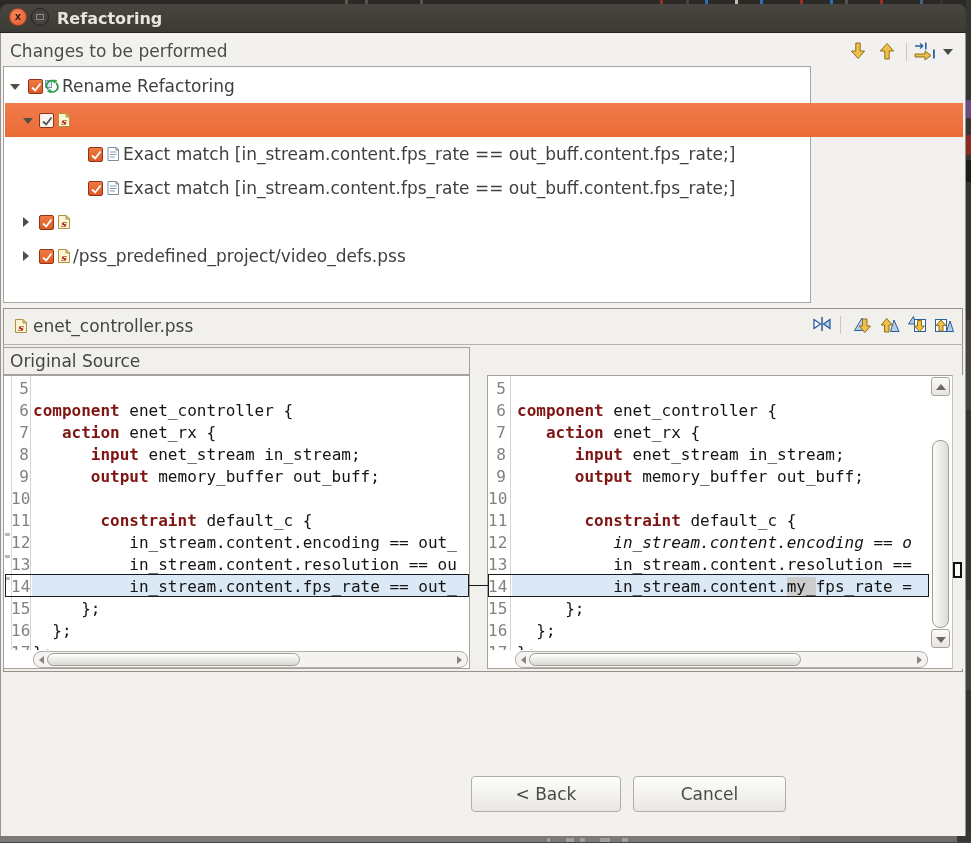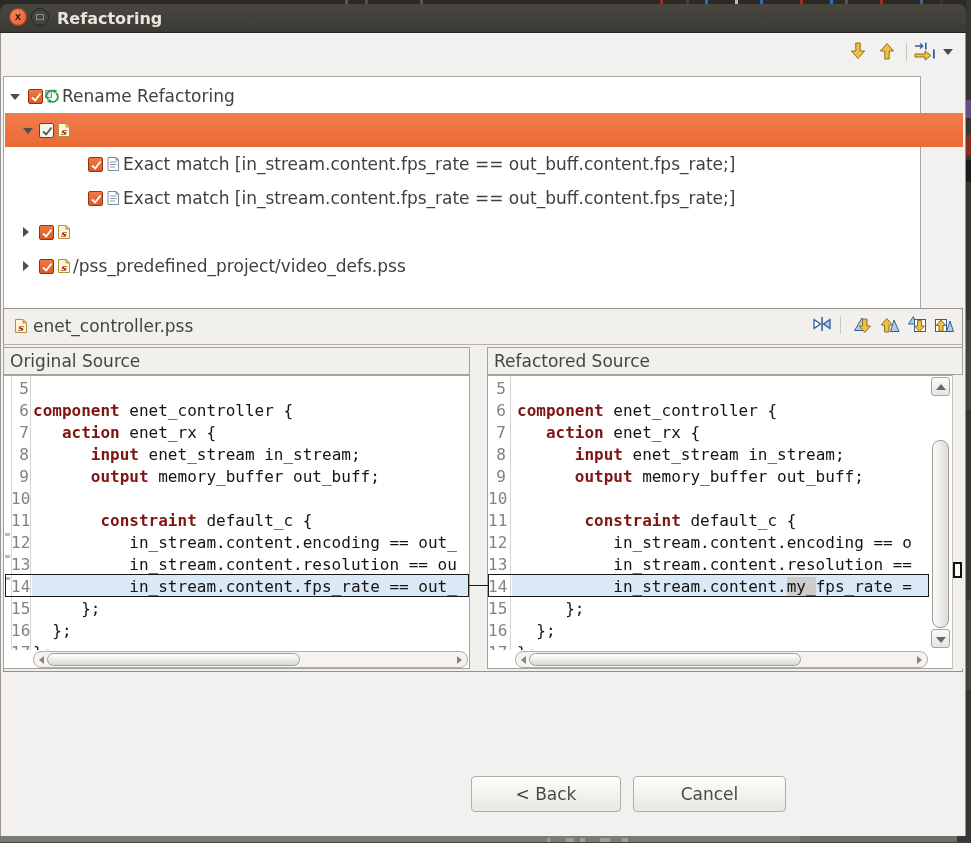--- a/index.html
+++ b/index.html
@@ -15,21 +15,21 @@
 .dialog-body{position:absolute;left:0;top:33px;width:966px;height:803px;background:#f2f1ef;border-left:1px solid #99958d;border-right:1px solid #99958d}
 .titlebar{position:absolute;left:0;top:4px;width:966px;height:29px;background:linear-gradient(#48463f,#3b3a35);border-radius:8px 8px 0 0;border-bottom:1px solid #24231f}
 .win-title{position:absolute;left:57px;top:0;height:29px;line-height:29px;font-size:16px;font-weight:bold;color:#e9e5dc}
 .btn-close{position:absolute;left:9px;top:4px;width:18px;height:18px;border-radius:50%;background:radial-gradient(circle at 40% 35%,#f68b5c,#e8643a 70%);border:1px solid #a8441f;text-align:center;line-height:16px;font-size:10px;font-weight:bold;color:#441c0c}
 .btn-max{position:absolute;left:31px;top:4px;width:18px;height:18px;border-radius:50%;background:#46443f;border:1px solid #232220}
 .btn-max span{position:absolute;left:4px;top:5px;width:8px;height:6px;border:1px solid #8d8a83}
 .changes-label{position:absolute;left:10px;top:41px;font-size:17px;color:#4b4b47}
 .icon-btn{position:absolute;width:22px;height:22px}
 .tsep{position:absolute;width:1px;background:#c9c5bf}
 .caret{position:absolute;width:0;height:0;border-left:5px solid transparent;border-right:5px solid transparent;border-top:6px solid #4b4b47}
-.tree-panel{position:absolute;left:3px;top:76px;width:918px;height:237px;background:#fff;border:1px solid #a9a59e}
+.tree-panel{position:absolute;left:3px;top:66px;width:808px;height:237px;background:#fff;border:1px solid #a9a59e}
 .tree-row{position:absolute;left:1px;width:956px;height:34px}
 .tree-row .lbl{position:absolute;height:34px;line-height:34px;font-size:17px;color:#3f3f3c;white-space:nowrap}
 .row-sel-bg{position:absolute;left:1px;width:958px;height:34px;background:linear-gradient(#f17c4b,#ea6a36)}
 .sel .lbl{color:#fff}
 .sel-focus{display:inline-block;border:1px dotted rgba(255,248,240,.95);padding:0 4px;margin-left:-5px;height:30px;line-height:30px;margin-top:2px}
 .tri-exp{position:absolute;width:0;height:0;border-left:5px solid transparent;border-right:5px solid transparent;border-top:6px solid #514e47;top:15px}
 .tri-col{position:absolute;width:0;height:0;border-top:5px solid transparent;border-bottom:5px solid transparent;border-left:6px solid #514e47;top:12px}
 .cbx{position:absolute;top:10px;width:15px;height:15px;border:1px solid #93321a;border-radius:2px;background:linear-gradient(#ef7a42,#dd5b24)}
 .cbx svg{position:absolute;left:0;top:0}
 .cbx.white{background:#f7f5f1}
@@ -84,20 +84,21 @@
     </div>
   <div class="titlebar">
     <div class="btn-close">x</div>
     <div class="btn-max">
         <span></span>
       </div>
     <div class="win-title">Refactoring</div>
   </div>
   <div class="dialog-body"></div>
 
+  <div class="changes-label">Changes to be performed</div>
   <div class="icon-btn" style="left:848px;top:41px" id="ic-down"><svg width="20" height="20" viewBox="0 0 20 20">
         <path d="M7.8 2 h4.4 v8 h4.4 l-6.6 7.5 -6.6-7.5 h4.4 z" fill="#eec04a" stroke="#8f6f1c" stroke-width="1"></path>
       </svg></div>
   <div class="icon-btn" style="left:877px;top:41px" id="ic-up"><svg width="20" height="20" viewBox="0 0 20 20">
         <path d="M7.8 18 h4.4 v-8 h4.4 l-6.6-7.5 -6.6 7.5 h4.4 z" fill="#eec04a" stroke="#8f6f1c" stroke-width="1"></path>
       </svg></div>
   <div class="tsep" style="left:906px;top:43px;height:18px"></div>
   <div class="icon-btn" style="left:913px;top:41px" id="ic-filter"><svg width="26" height="20" viewBox="0 0 26 20">
         <path d="M2 5 h8 M10 5 l-3 -2.5 M10 5 l-3 2.5" stroke="#2a5f9e" stroke-width="1.4" fill="none"></path>
         <rect x="12" y="1.5" width="1.6" height="7" fill="#2a5f9e"></rect>
@@ -223,21 +224,20 @@
         <rect x="7.5" y="5.5" width="11" height="12" fill="#fff" stroke="#2a5f9e"></rect>
         <path d="M10.5 6.5 h4 v5.5 h3 l-5 5.5 -5-5.5 h3 z" fill="#eec04a" stroke="#8f6f1c"></path>
       </svg></div>
   <div class="icon-btn" style="left:934px;top:314px" id="ic-pc"><svg width="20" height="20" viewBox="0 0 20 20">
         <path d="M12.5 17.5 L16 7 L19.5 17.5 z" fill="#b9cde0" stroke="#2a5f9e"></path>
         <rect x="1.5" y="5.5" width="11" height="12" fill="#fff" stroke="#2a5f9e"></rect>
         <path d="M5 17 h4 v-5.5 h3 l-5-5.5 -5 5.5 h3 z" fill="#eec04a" stroke="#8f6f1c"></path>
       </svg></div>
 
   <div class="src-header" style="left:3px;width:467px">Original Source</div>
-  <div class="src-header" style="left:487px;width:476px">Refactored Source</div>
 
   <div class="pane" style="left:3px;width:467px"></div>
   <div class="pane" style="left:487px;width:476px"></div>
 
   <div class="gutter-ruler" style="left:4px">
     <div class="tick" style="left:1px;top:157px"></div>
     <div class="tick" style="left:1px;top:179px"></div>
     <div class="tick" style="left:1px;top:201px"></div>
   </div>
 
@@ -300,21 +300,21 @@
   <div class="gsep" style="left:510px"></div>
   <div style="position: absolute; left: 517px; top: 376px; width: 412px; height: 274px; overflow: hidden;">
       <div id="code-right" style="position: absolute; left: -517px; top: -376px; width: 971px; height: 843px;">
         <div class="codeline" style="left: 517px; top: 378px;"></div>
         <div class="codeline" style="left: 517px; top: 400px;"><span class="kw">component</span><span> enet_controller {</span></div>
         <div class="codeline" style="left: 517px; top: 422px;"><span>   </span><span class="kw">action</span><span> enet_rx {</span></div>
         <div class="codeline" style="left: 517px; top: 444px;"><span>      </span><span class="kw">input</span><span> enet_stream in_stream;</span></div>
         <div class="codeline" style="left: 517px; top: 466px;"><span>      </span><span class="kw">output</span><span> memory_buffer out_buff;</span></div>
         <div class="codeline" style="left: 517px; top: 488px;"></div>
         <div class="codeline" style="left: 517px; top: 510px;"><span>       </span><span class="kw">constraint</span><span> default_c {</span></div>
-        <div class="codeline" style="left: 517px; top: 532px;"><span>          in_stream.content.encoding == o</span></div>
+        <div class="codeline" style="left: 517px; top: 532px; font-style: italic;"><span>          in_stream.content.encoding == o</span></div>
         <div class="codeline" style="left: 517px; top: 554px;"><span>          in_stream.content.resolution ==</span></div>
         <div class="codeline" style="left: 517px; top: 576px;"><span>          in_stream.content.</span><span class="chg">my_</span><span>fps_rate =</span></div>
         <div class="codeline" style="left: 517px; top: 598px;"><span>     };</span></div>
         <div class="codeline" style="left: 517px; top: 620px;"><span>  };</span></div>
         <div class="codeline" style="left: 517px; top: 642px;"><span>};</span></div>
       </div>
     </div>
 
   <div class="hl-border" style="left:5px;top:574px;width:464px;height:23px"></div>
   <div class="hl-border" style="left:488px;top:574px;width:441px;height:23px"></div>

